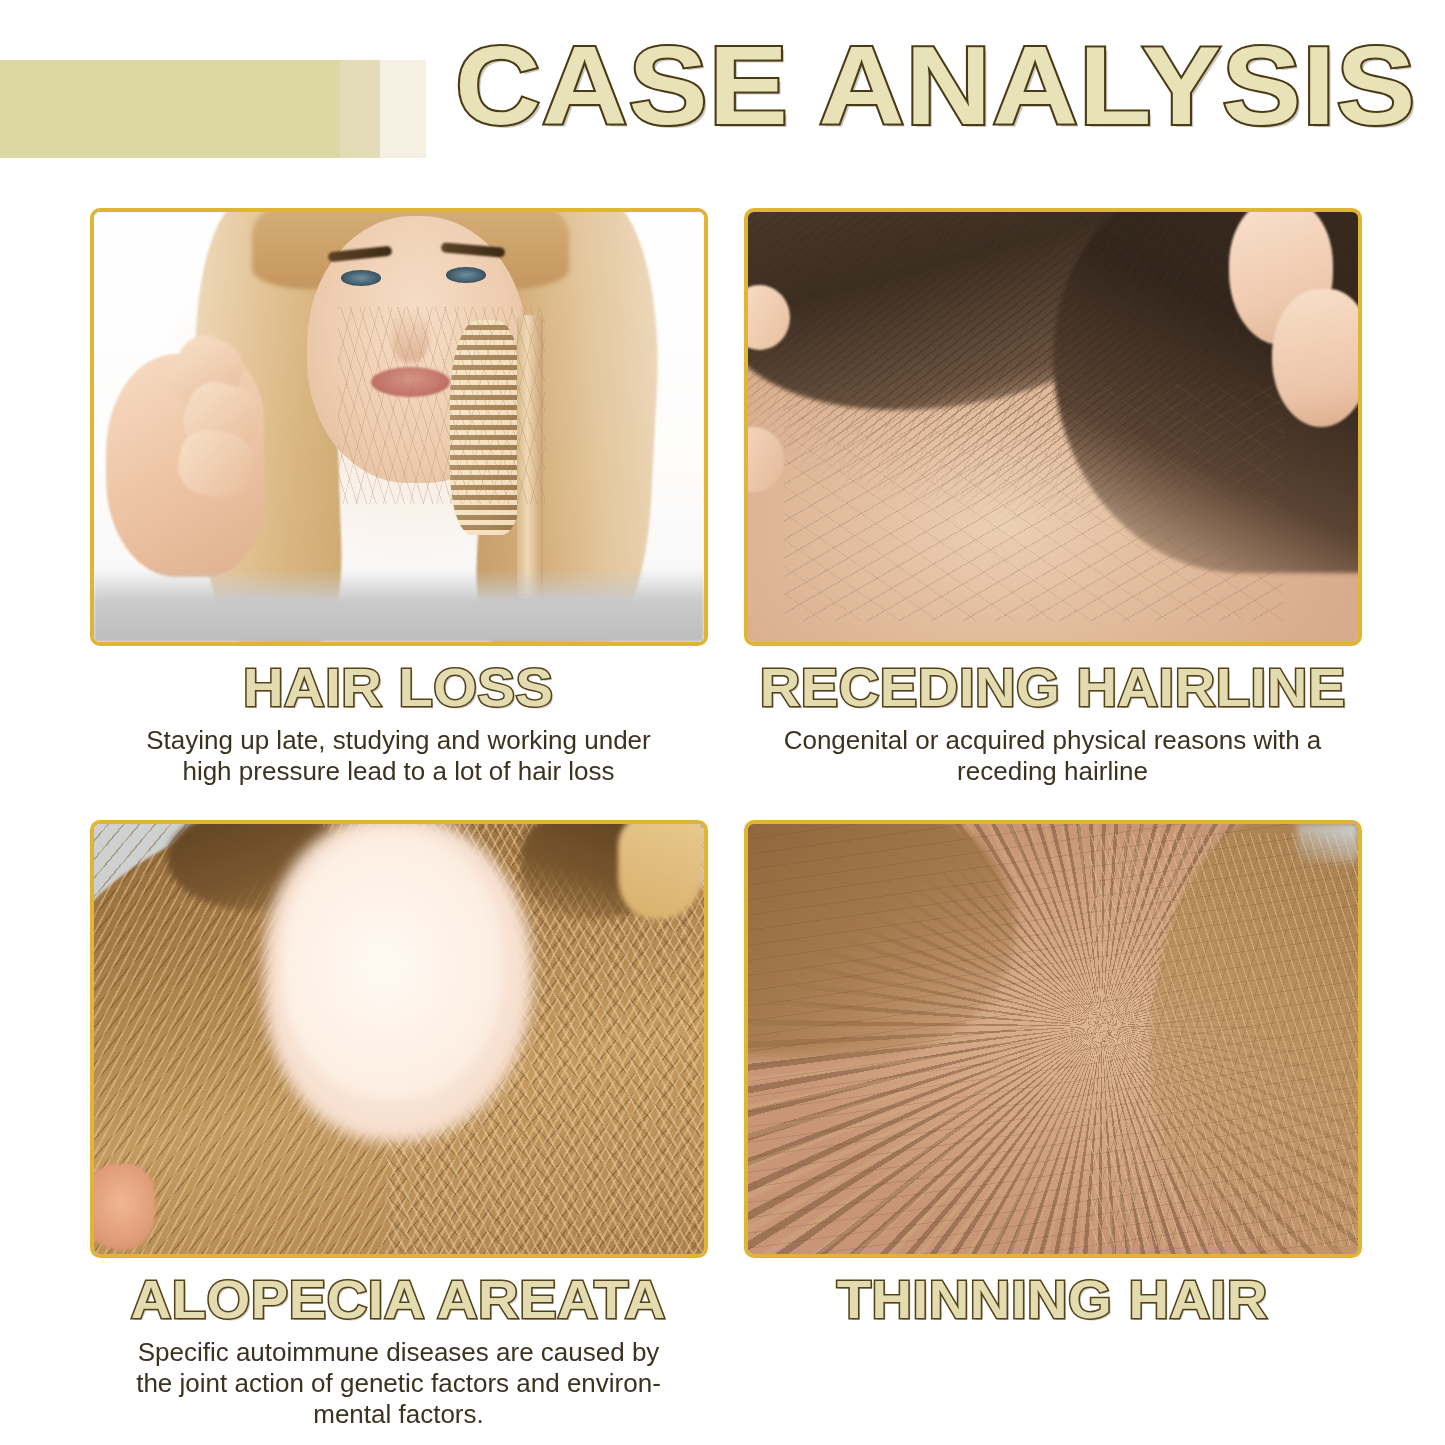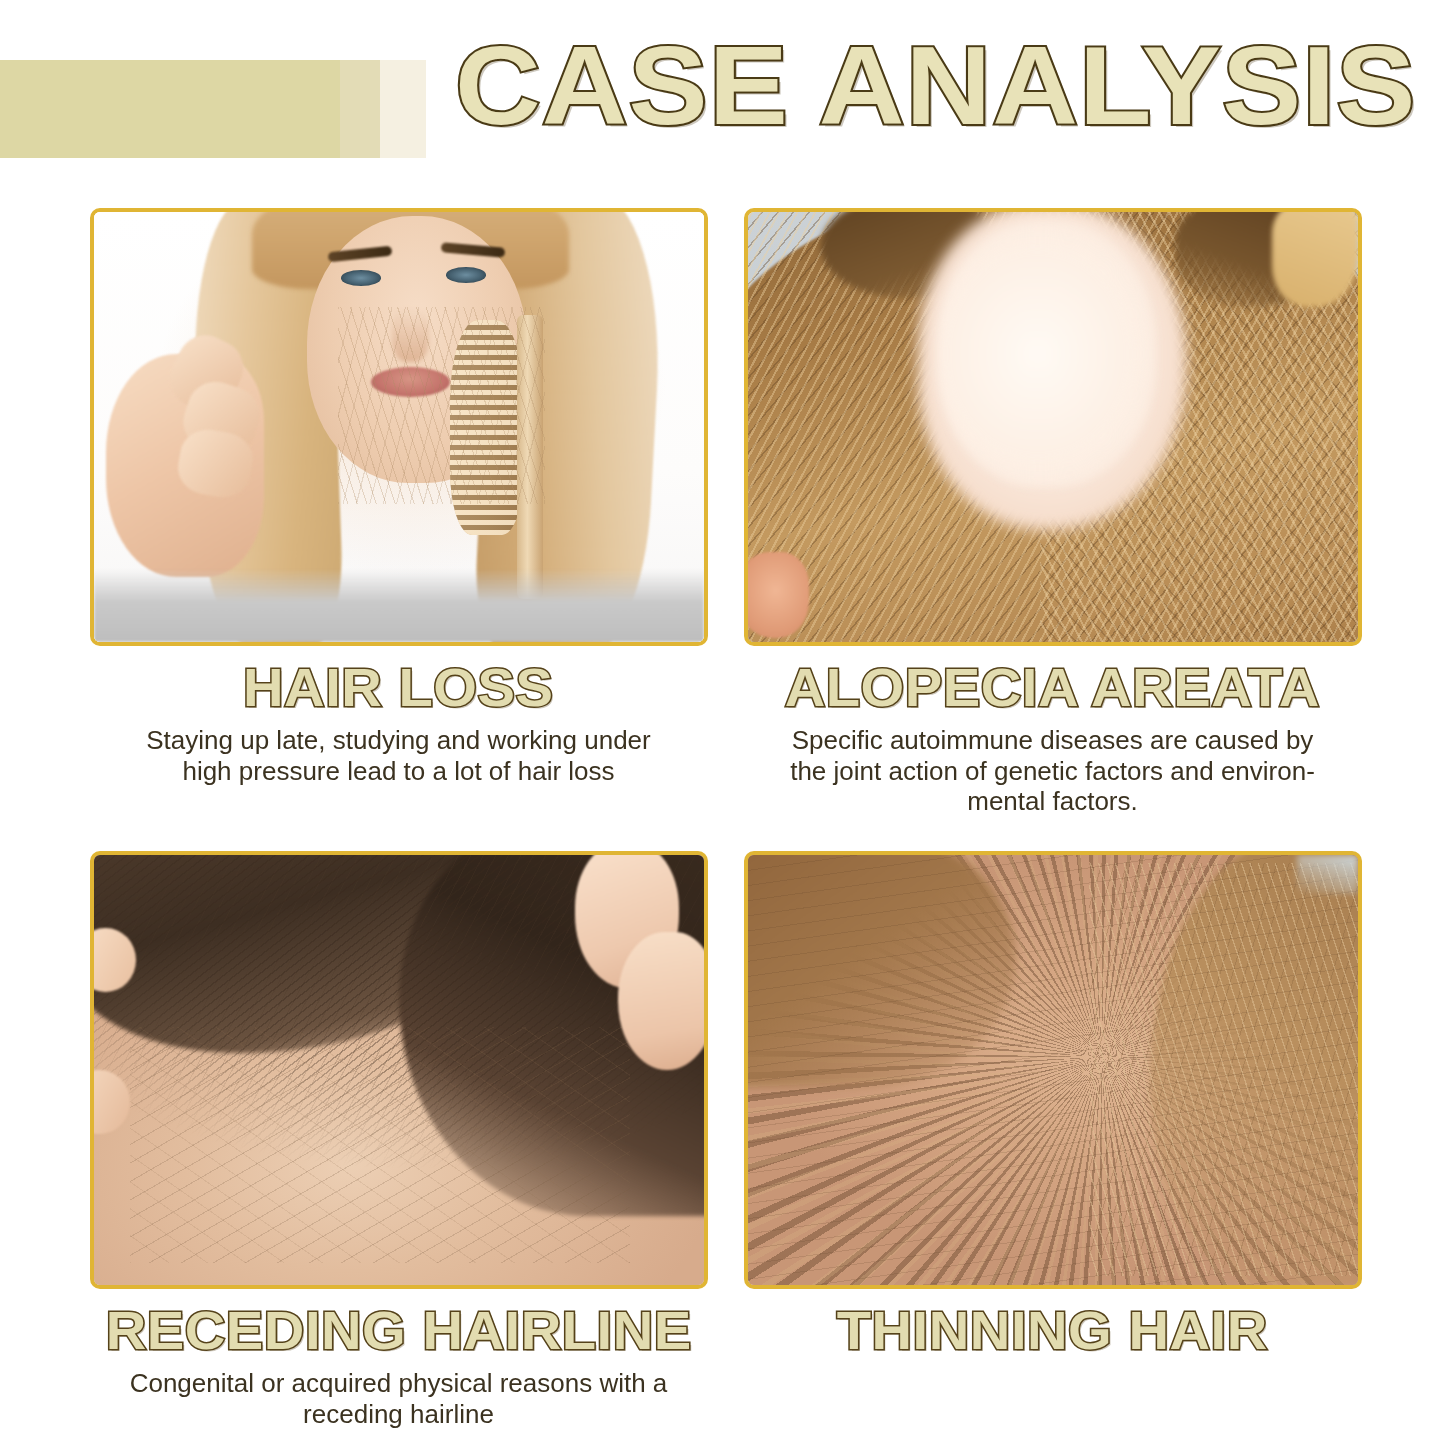--- a/index.html
+++ b/index.html
@@ -404,20 +404,39 @@
         <div class="shirt"></div>
       </div>
     </div>
     <div class="card-title">HAIR LOSS</div>
     <div class="card-desc">Staying up late, studying and working under
 high pressure lead to a lot of hair loss</div>
   </div>
 
   <div class="card">
     <div class="photo-frame">
+      <div class="photo p2">
+        <div class="scalp"></div>
+        <div class="dark-hair-top"></div>
+        <div class="dark-hair-right"></div>
+        <div class="strand-layer"></div>
+        <div class="sparse"></div>
+        <div class="finger-top"></div>
+        <div class="finger-mid"></div>
+        <div class="finger-left-a"></div>
+        <div class="finger-left-b"></div>
+      </div>
+    </div>
+    <div class="card-title">RECEDING HAIRLINE</div>
+    <div class="card-desc">Congenital or acquired physical reasons with a
+receding hairline</div>
+  </div>
+
+  <div class="card">
+    <div class="photo-frame">
       <div class="photo p3">
         <div class="bg-grey"></div>
         <div class="head"></div>
         <div class="hair-sheen"></div>
         <div class="hair-sheen-r"></div>
         <div class="dark-top-l"></div>
         <div class="dark-top-r"></div>
         <div class="bald-patch"></div>
         <div class="bald-core"></div>
         <div class="blonde-strip"></div>
@@ -425,39 +444,20 @@
       </div>
     </div>
     <div class="card-title">ALOPECIA AREATA</div>
     <div class="card-desc">Specific autoimmune diseases are caused by
 the joint action of genetic factors and environ-
 mental factors.</div>
   </div>
 
   <div class="card">
     <div class="photo-frame">
-      <div class="photo p2">
-        <div class="scalp"></div>
-        <div class="dark-hair-top"></div>
-        <div class="dark-hair-right"></div>
-        <div class="strand-layer"></div>
-        <div class="sparse"></div>
-        <div class="finger-top"></div>
-        <div class="finger-mid"></div>
-        <div class="finger-left-a"></div>
-        <div class="finger-left-b"></div>
-      </div>
-    </div>
-    <div class="card-title">RECEDING HAIRLINE</div>
-    <div class="card-desc">Congenital or acquired physical reasons with a
-receding hairline</div>
-  </div>
-
-  <div class="card">
-    <div class="photo-frame">
       <div class="photo p4">
         <div class="scalp"></div>
         <div class="crown-swirl"></div>
         <div class="crown-swirl2"></div>
         <div class="dense-left"></div>
         <div class="dense-right"></div>
         <div class="wispy"></div>
         <div class="strands-global"></div>
         <div class="sky"></div>
       </div>

